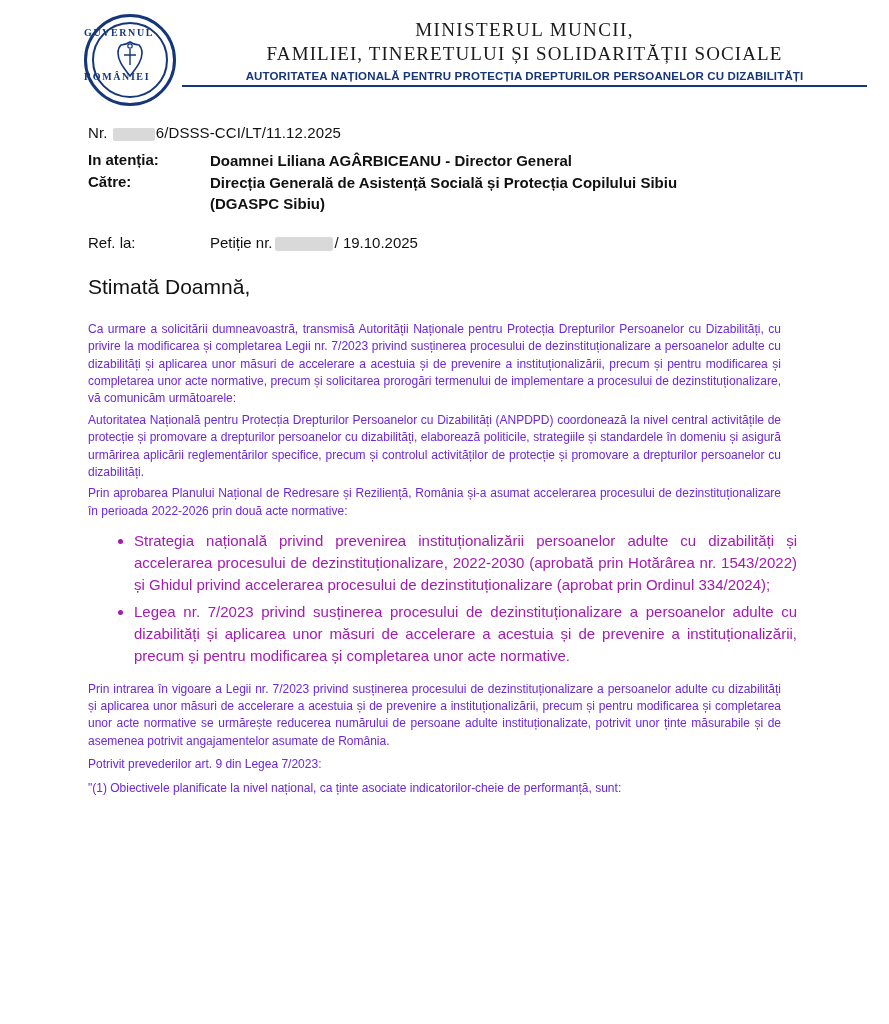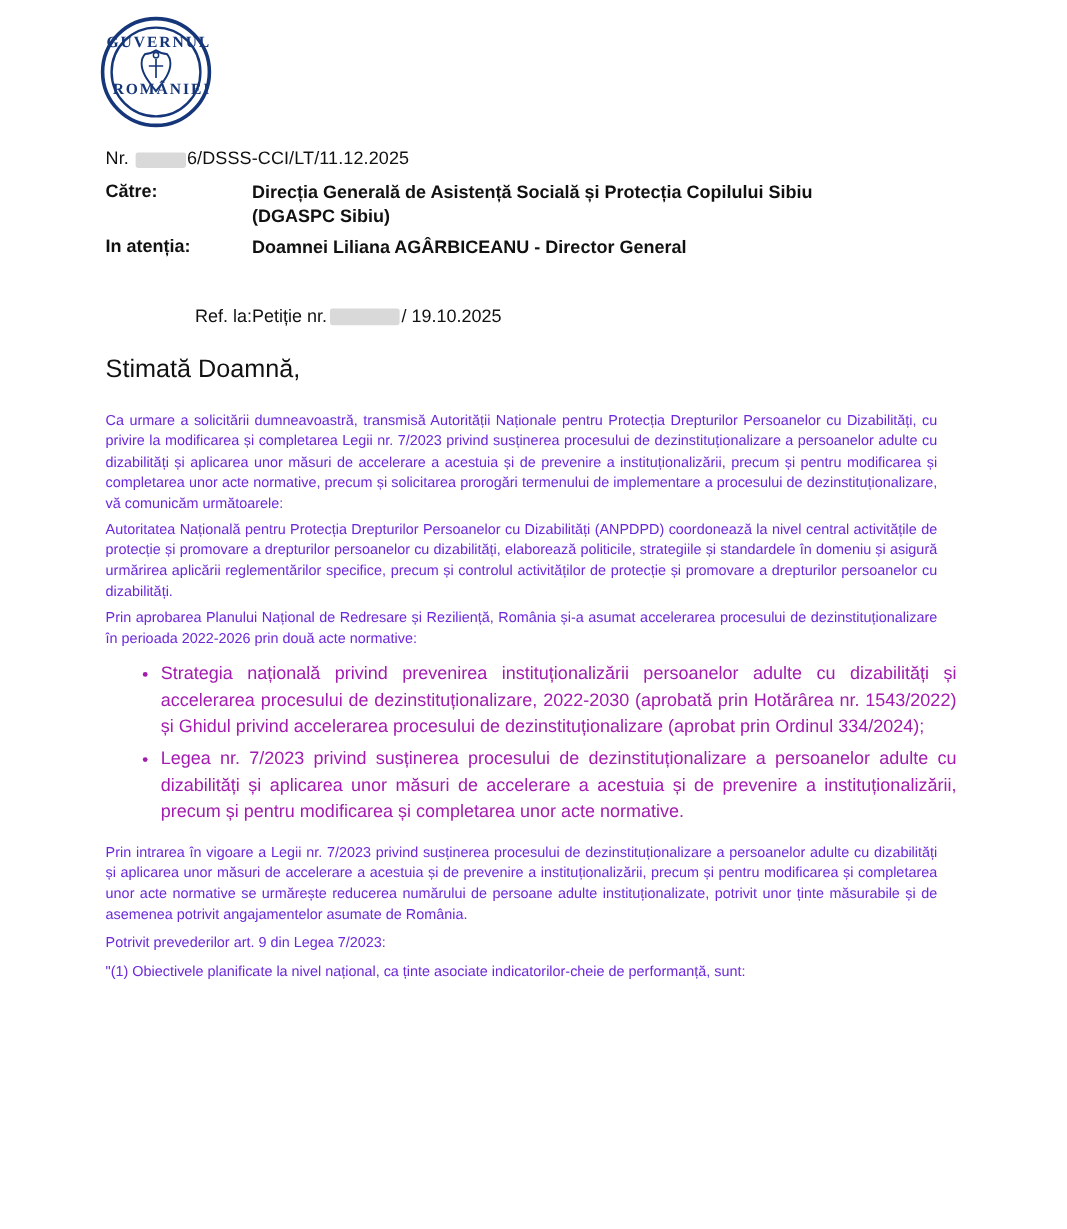--- a/index.html
+++ b/index.html
@@ -52,22 +52,22 @@
     width: 76px; height: 76px;
     border-radius: 50%;
     border: 2px solid #16367a;
     box-sizing: border-box;
   }
   .crest .crest-top-text,
   .crest .crest-bottom-text {
     position: absolute;
     left: 0;
     width: 92px;
-    text-align: right;
-    font-size: 13px;
+    text-align: left;
+    font-size: 10px;
     letter-spacing: 1.6px;
     color: #16367a;
     font-weight: bold;
     font-family: "Liberation Serif", serif;
   }
   .crest .crest-top-text { top: 13px; }
   .crest .crest-bottom-text { bottom: 24px; }
   .crest .crest-emblem {
     position: absolute;
     left: 50%;
@@ -150,23 +150,22 @@
     font-size: 15px;
     font-weight: bold;
     color: #111;
     line-height: 1.35;
   }
   .addr-row.second { margin-top: 5px; }
 
   .ref-row {
     display: flex;
     align-items: baseline;
-    margin-top: 38px;
+    margin-top: 20px;
     margin-bottom: 18px;
-    text-align: right;
   }
   .ref-label {
     flex: 0 0 122px;
     font-size: 15px;
     color: #111;
   }
   .ref-value {
     font-size: 15px;
     color: #111;
   }
@@ -213,41 +212,47 @@
       <div class="ring-outer"></div>
       <div class="ring-inner"></div>
       <div class="crest-top-text">GUVERNUL</div>
       <div class="crest-bottom-text">ROMÂNIEI</div>
       <svg class="crest-emblem" viewBox="0 0 34 40">
         <path d="M17 2 c-3 2 -6 3 -9 3 c-2 2 -3 5 -3 8 c0 7 4 13 12 23 c8 -10 12 -16 12 -23 c0 -3 -1 -6 -3 -8 c-3 0 -6 -1 -9 -3 z" fill="none" stroke="#16367a" stroke-width="1.6"></path>
         <path d="M17 9 l0 16 M11 15 l12 0" stroke="#16367a" stroke-width="1.4" fill="none"></path>
         <circle cx="17" cy="6" r="2.2" fill="none" stroke="#16367a" stroke-width="1.2"></circle>
       </svg>
     </div>
+    <div class="header-text">
+      <div class="hdr-line1">MINISTERUL MUNCII,</div>
+      <div class="hdr-line2">FAMILIEI, TINERETULUI ȘI SOLIDARITĂȚII SOCIALE</div>
+      <div class="hdr-line3">AUTORITATEA NAȚIONALĂ PENTRU PROTECȚIA DREPTURILOR PERSOANELOR CU DIZABILITĂȚI</div>
+      <div class="hdr-rule"></div>
+    </div>
   </div>
 
   <div class="doc-body">
 
     <div class="nr-line">
       <span>Nr. </span><span class="redact nr"></span><span>6/DSSS-CCI/LT/11.12.2025</span>
+    </div>
+
+    <div class="addr-row second">
+      <div class="addr-label">In atenția:</div>
+      <div class="addr-value">Doamnei Liliana AGÂRBICEANU - Director General</div>
     </div>
 
     <div class="addr-row">
       <div class="addr-label">Către:</div>
       <div class="addr-value">
         <div>Direcția Generală de Asistență Socială și Protecția Copilului Sibiu</div>
         <div>(DGASPC Sibiu)</div>
       </div>
     </div>
 
-    <div class="addr-row second">
-      <div class="addr-label">In atenția:</div>
-      <div class="addr-value">Doamnei Liliana AGÂRBICEANU - Director General</div>
-    </div>
-
     <div class="ref-row">
       <div class="ref-label">Ref. la:</div>
       <div class="ref-value">
         <span>Petiție nr.</span><span class="redact ref"></span><span>/ 19.10.2025</span>
       </div>
     </div>
 
     <div class="salutation">Stimată Doamnă,</div>
 
     <p class="para">Ca urmare a solicitării dumneavoastră, transmisă Autorității Naționale pentru Protecția Drepturilor Persoanelor cu Dizabilități, cu privire la modificarea și completarea Legii nr. 7/2023 privind susținerea procesului de dezinstituționalizare a persoanelor adulte cu dizabilități și aplicarea unor măsuri de accelerare a acestuia și de prevenire a instituționalizării, precum și pentru modificarea și completarea unor acte normative, precum și solicitarea prorogări termenului de implementare a procesului de dezinstituționalizare, vă comunicăm următoarele:</p>

